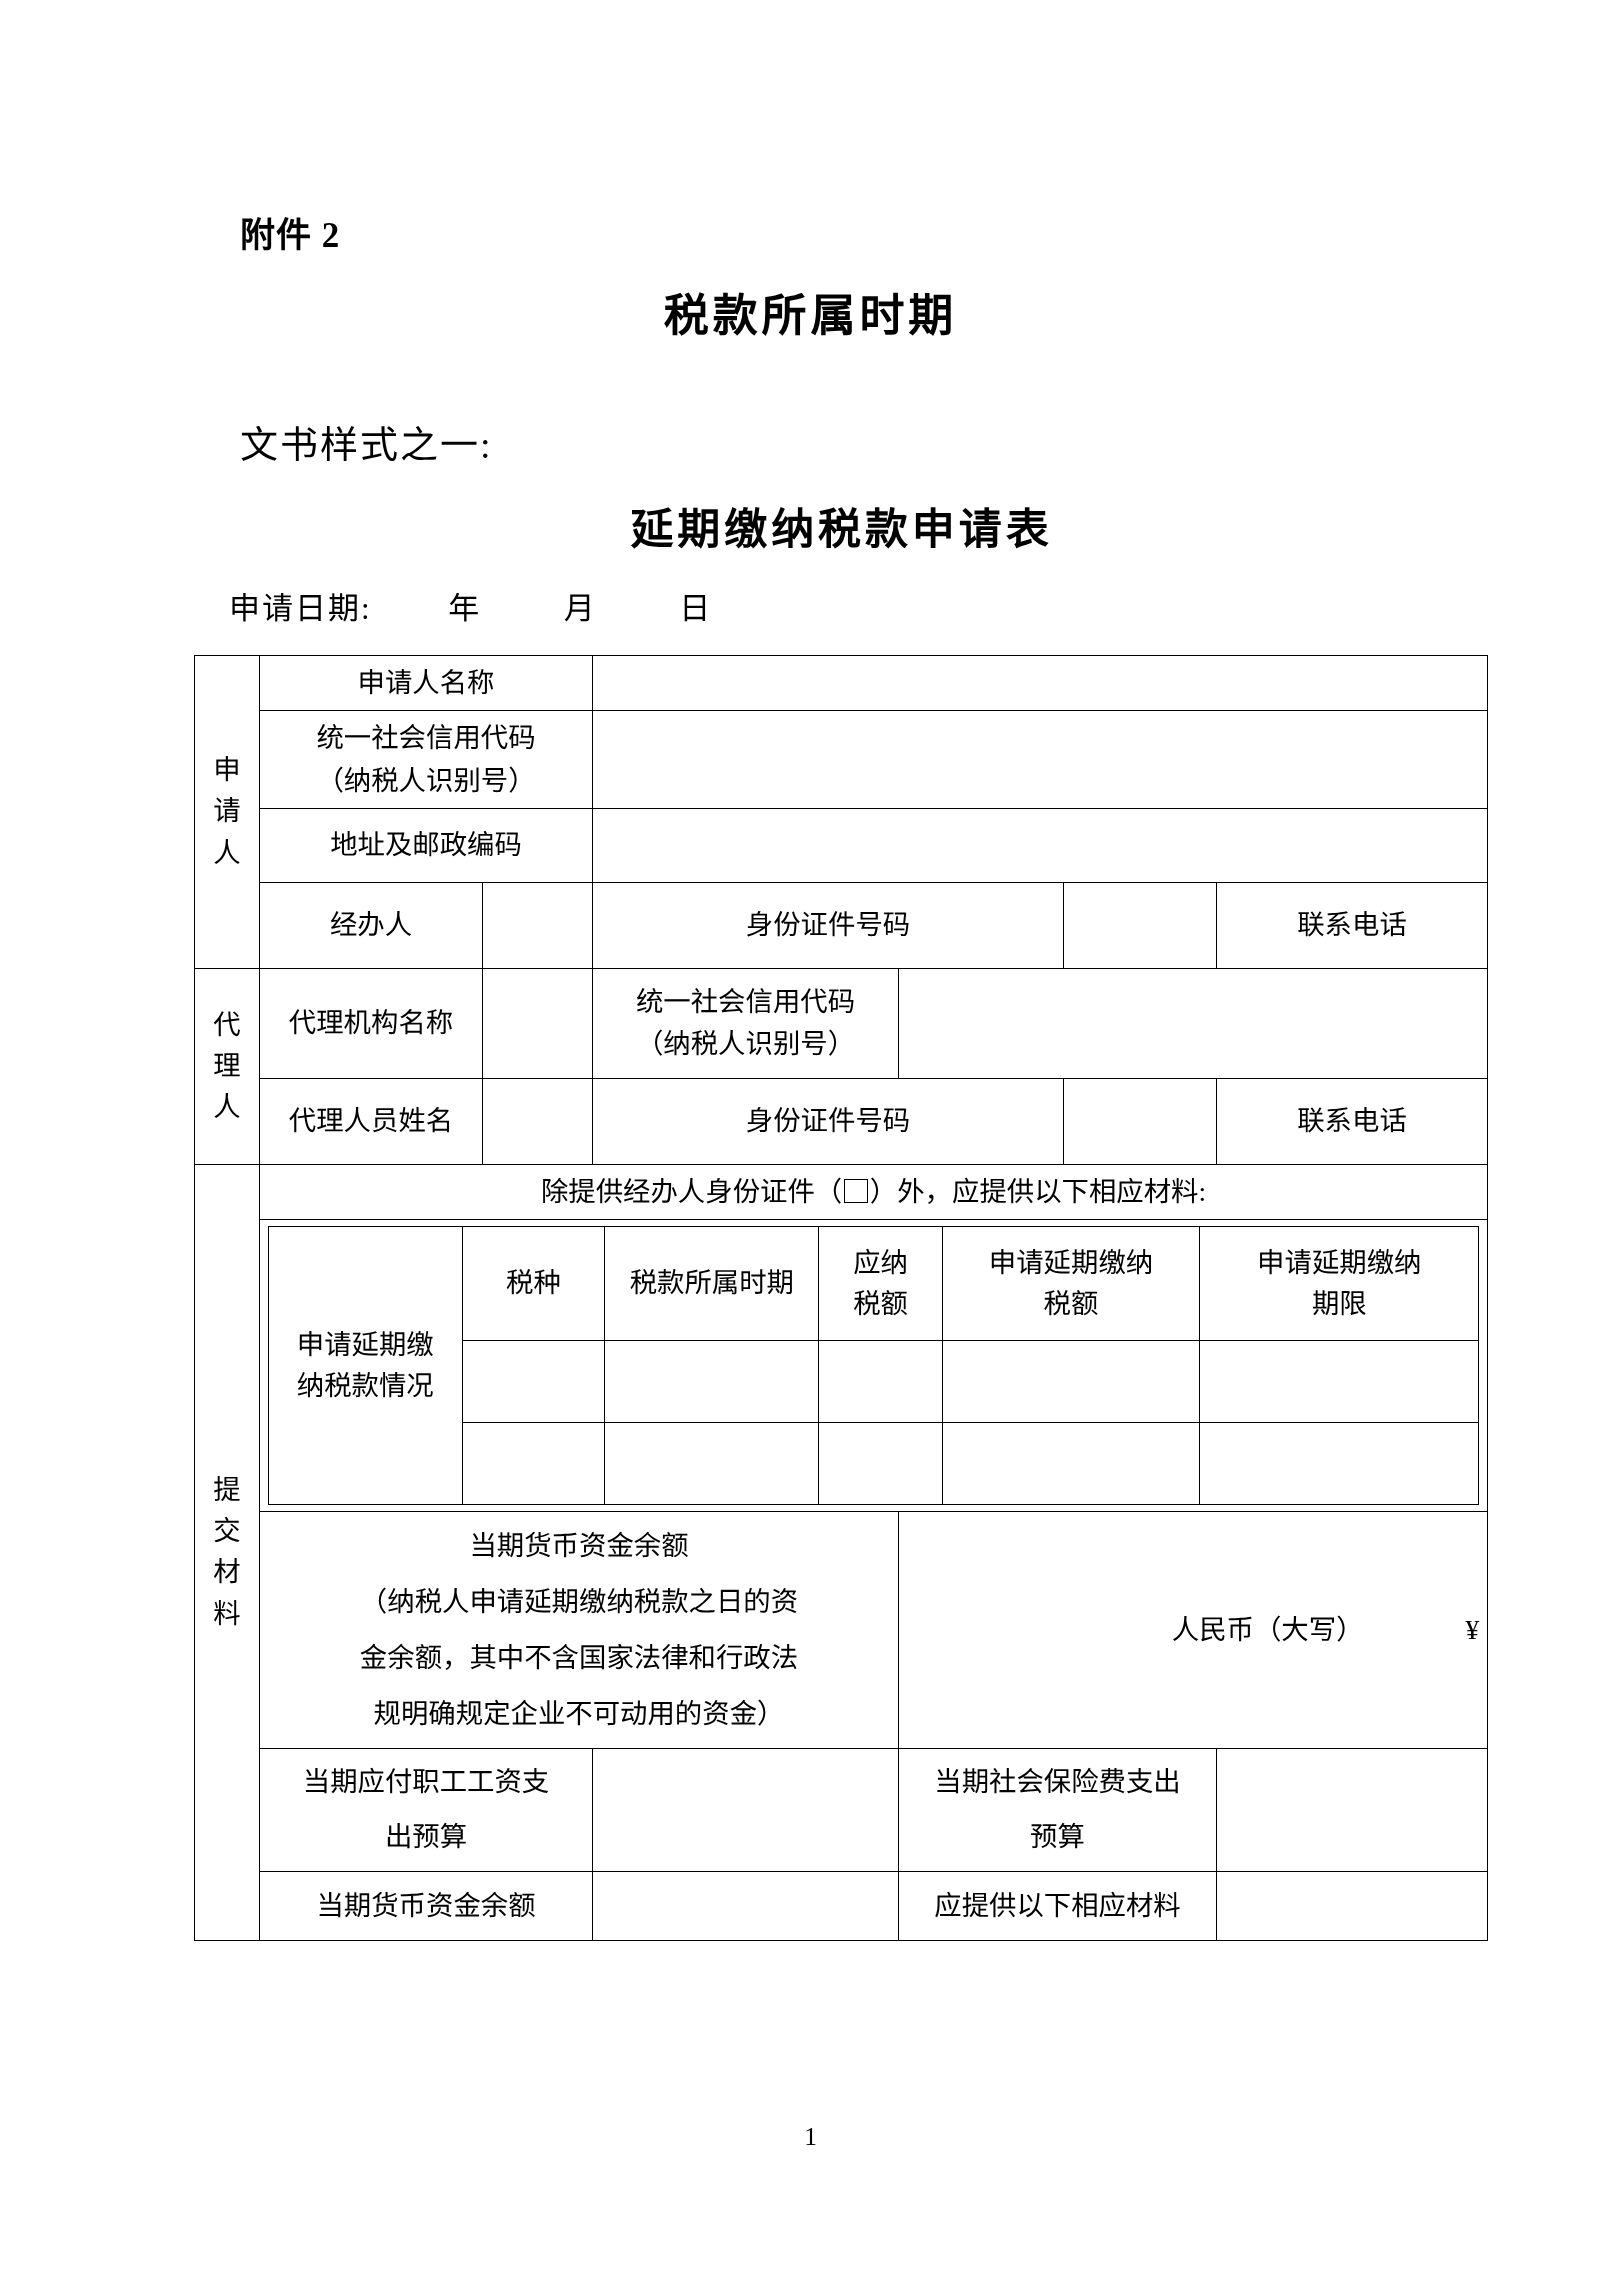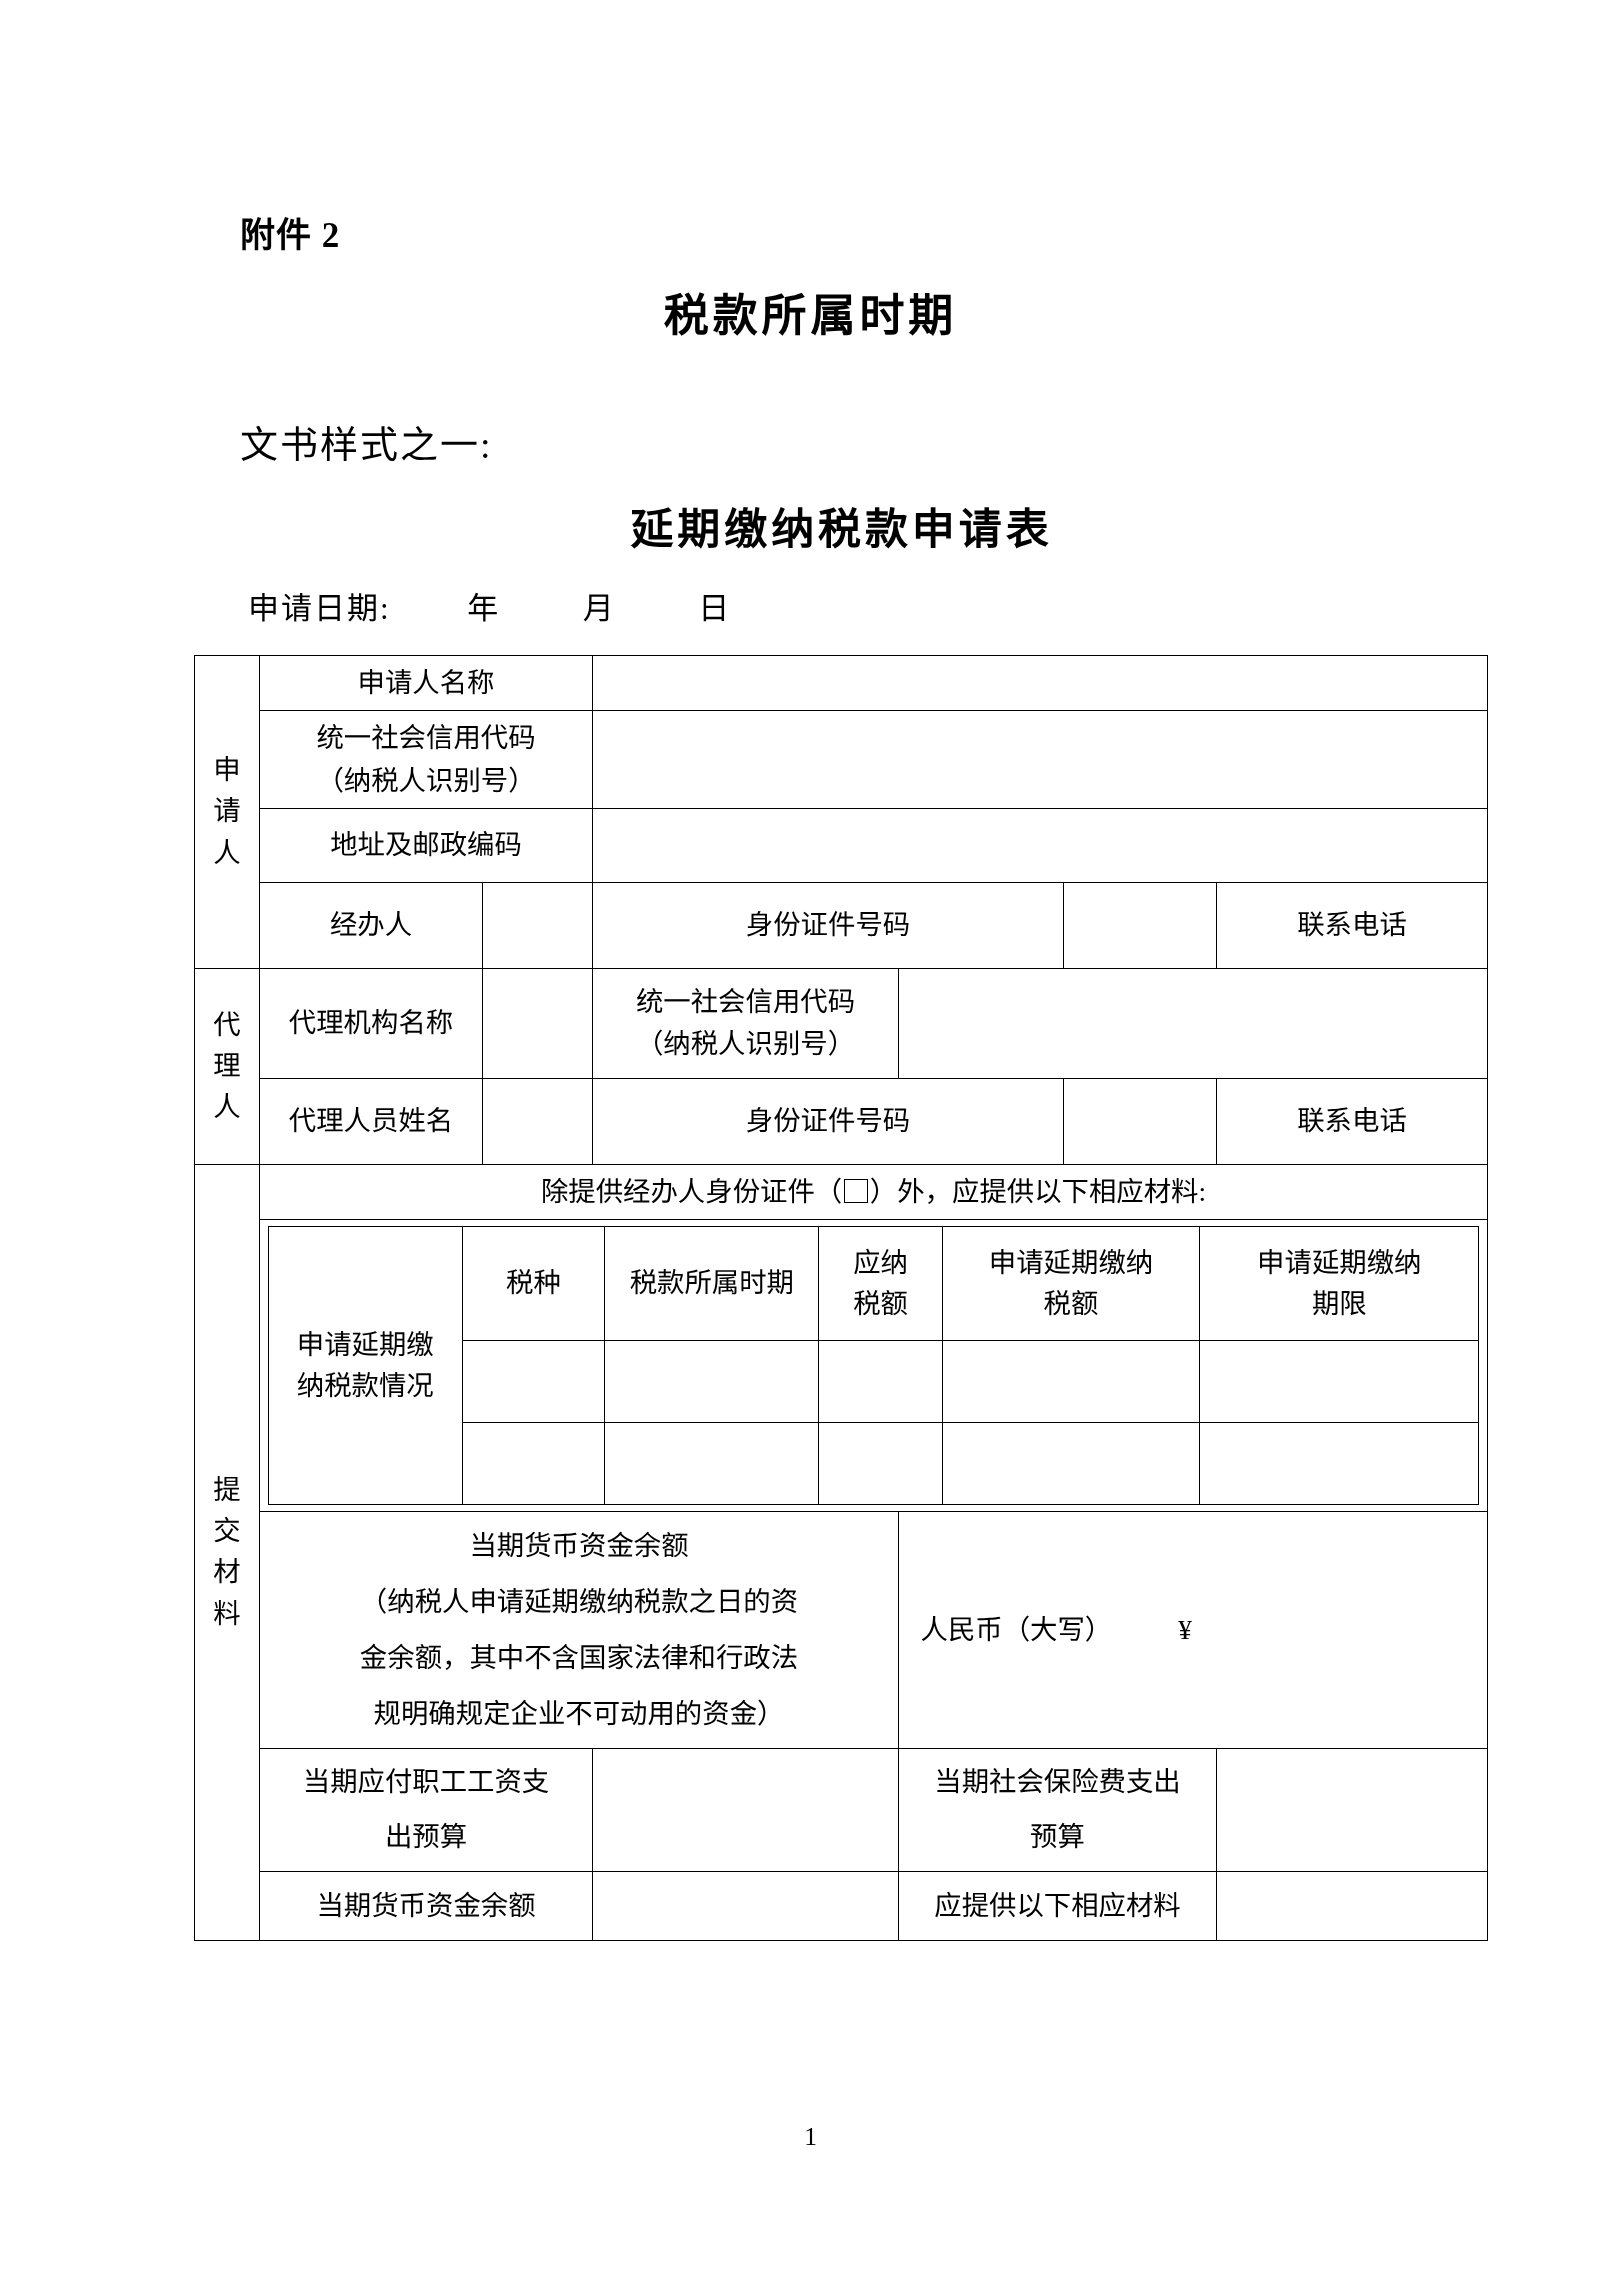--- a/index.html
+++ b/index.html
@@ -63,21 +63,21 @@
     width: 1621px;
     text-align: center;
     font-size: 43px;
     font-weight: bold;
     letter-spacing: 3.9px;
     line-height: 1;
     margin-left: 31px;
   }
   .apply-date {
     position: absolute;
-    left: 248px;
+    left: 229px;
     top: 593px;
     font-size: 31px;
     letter-spacing: 2px;
     line-height: 1;
     white-space: nowrap;
   }
   .apply-date .sp1 { display: inline-block; width: 57px; }
   .apply-date .sp2 { display: inline-block; width: 63px; }
 
   
@@ -140,23 +140,23 @@
     font-size: 27.4px;
     line-height: 1.5;
     text-align: center;
     vertical-align: middle;
     padding: 5.9px 5.9px;
     box-sizing: border-box;
   }
   .rmb-row {
     display: flex;
     align-items: center;
-    justify-content: flex-start;
+    justify-content: flex-end;
     padding-left: 13.7px;
-    gap: 66px;
+    gap: 102px;
   }
   .checkbox-sq {
     display: inline-block;
     width: 21.6px;
     height: 21.6px;
     border: 1.6px solid #000;
     vertical-align: -2px;
     margin: 0 2px;
   }
   .page-number {

